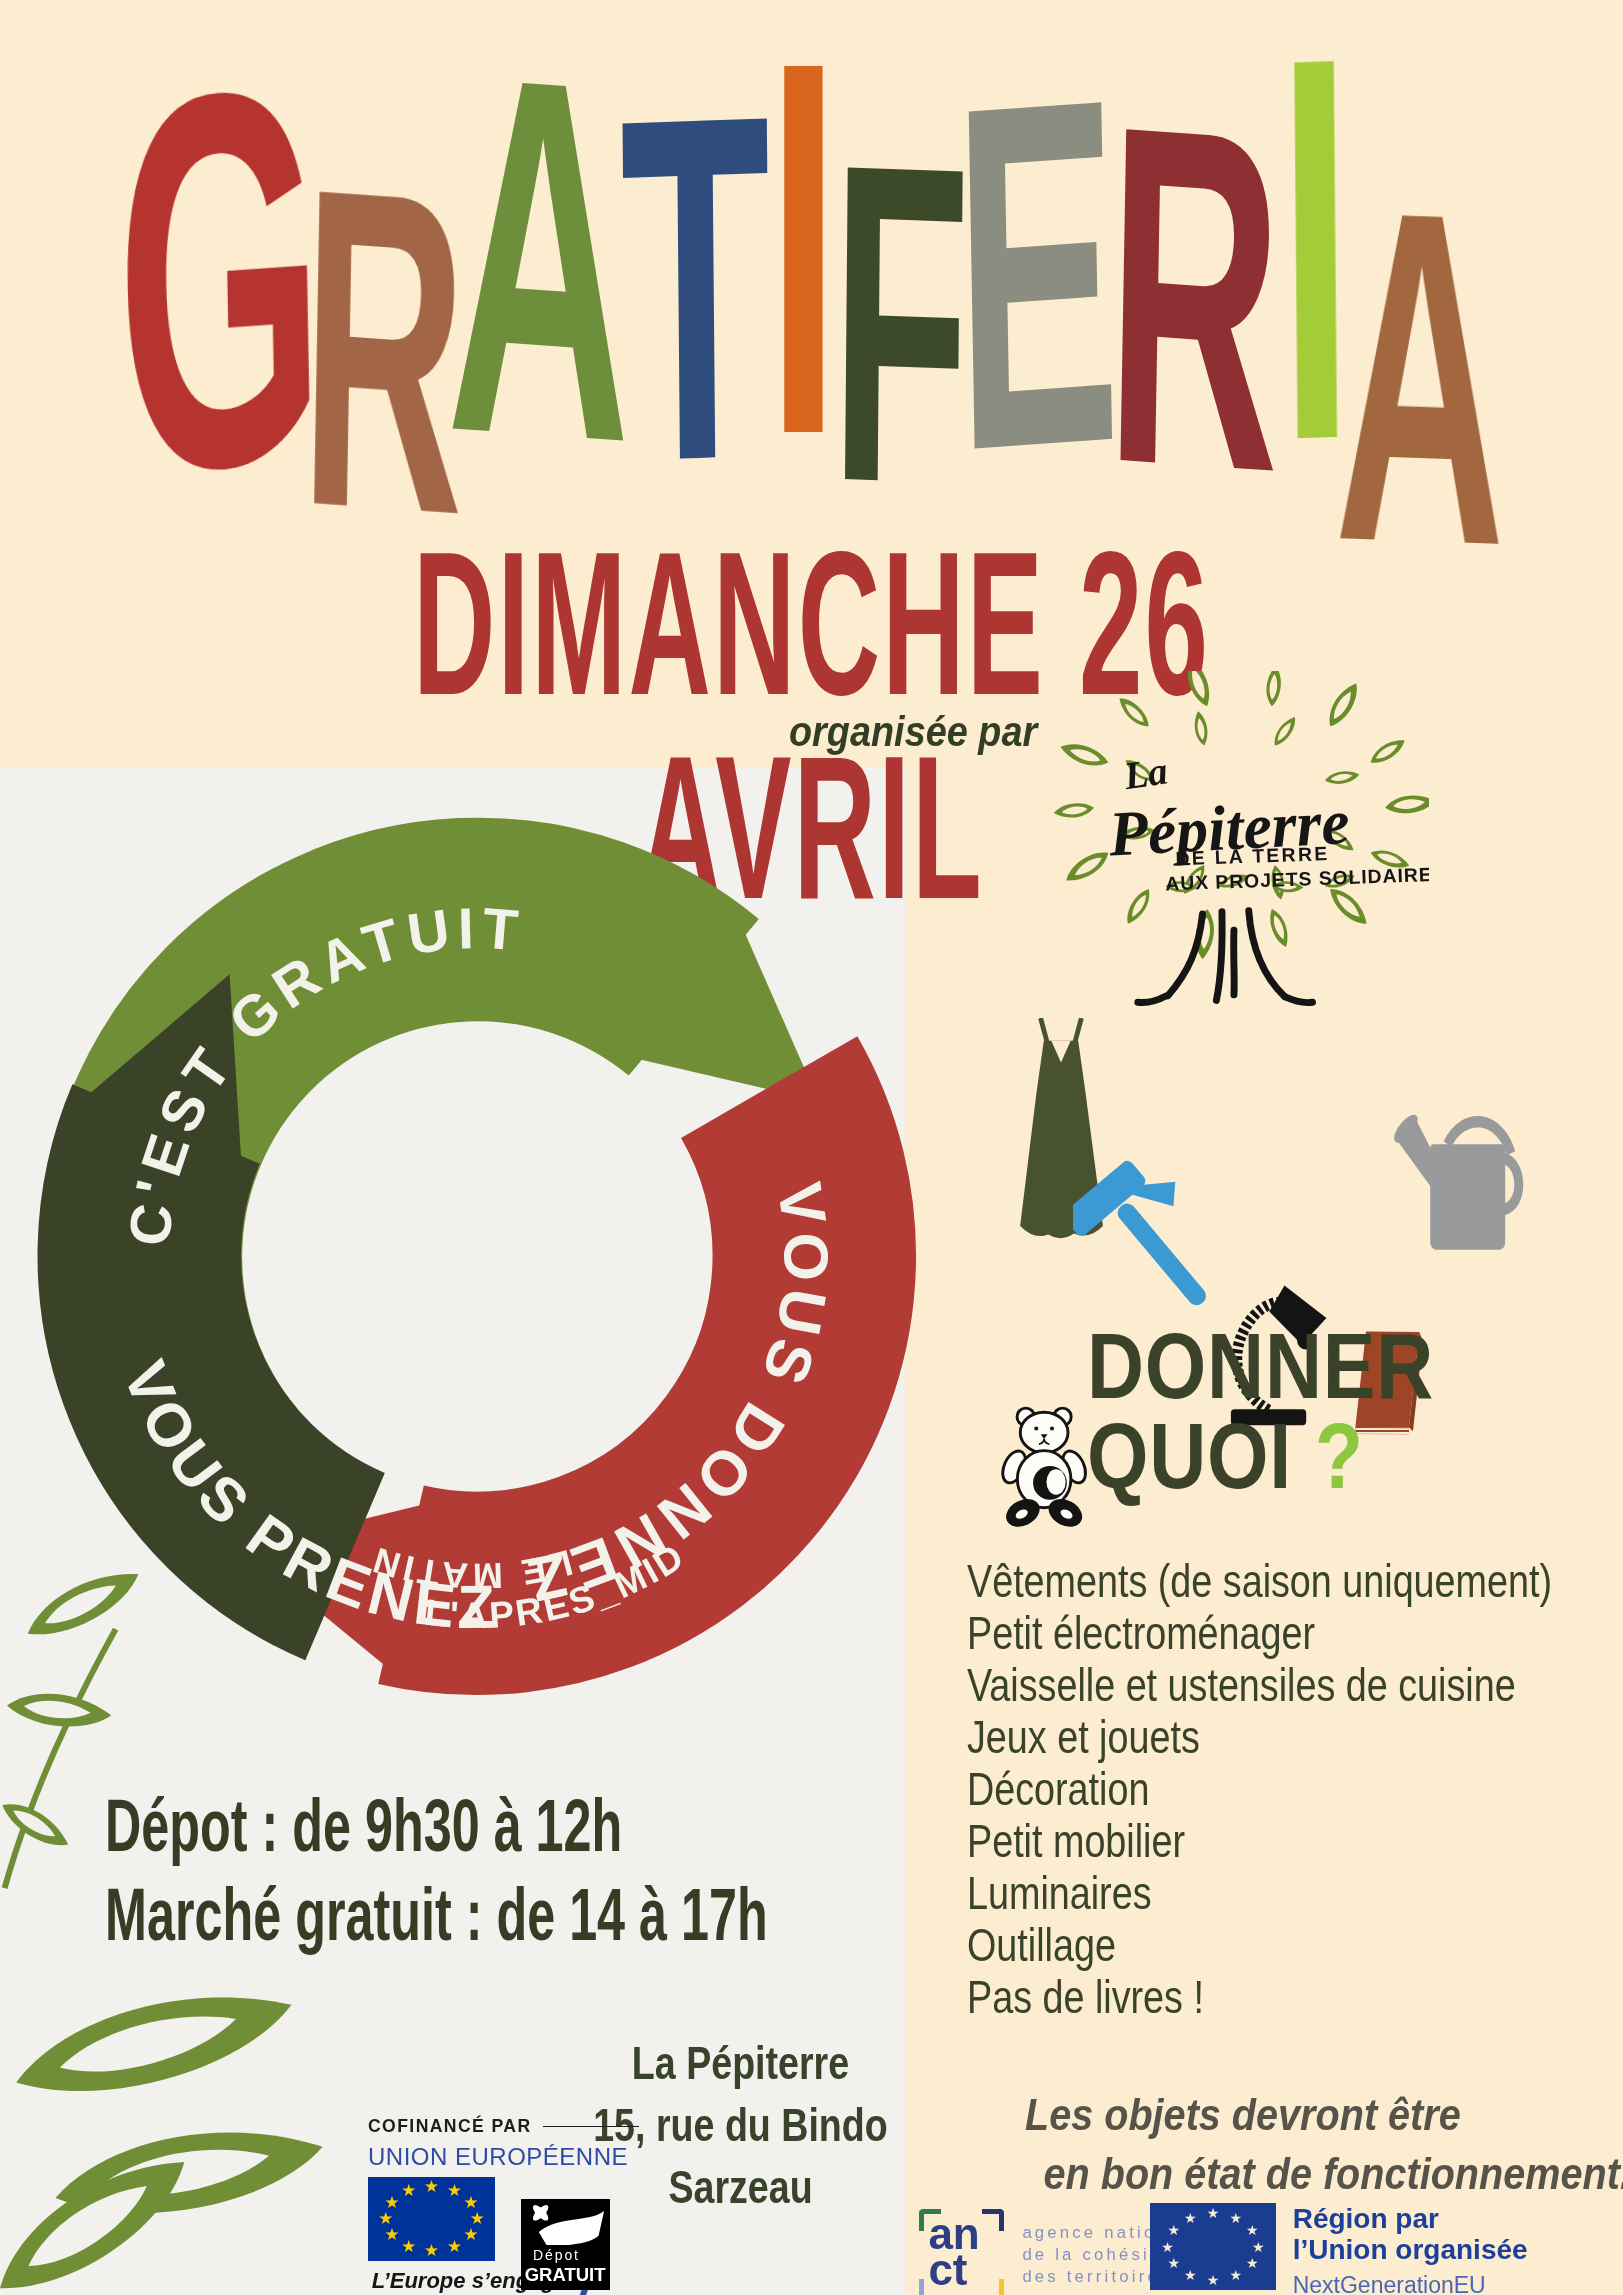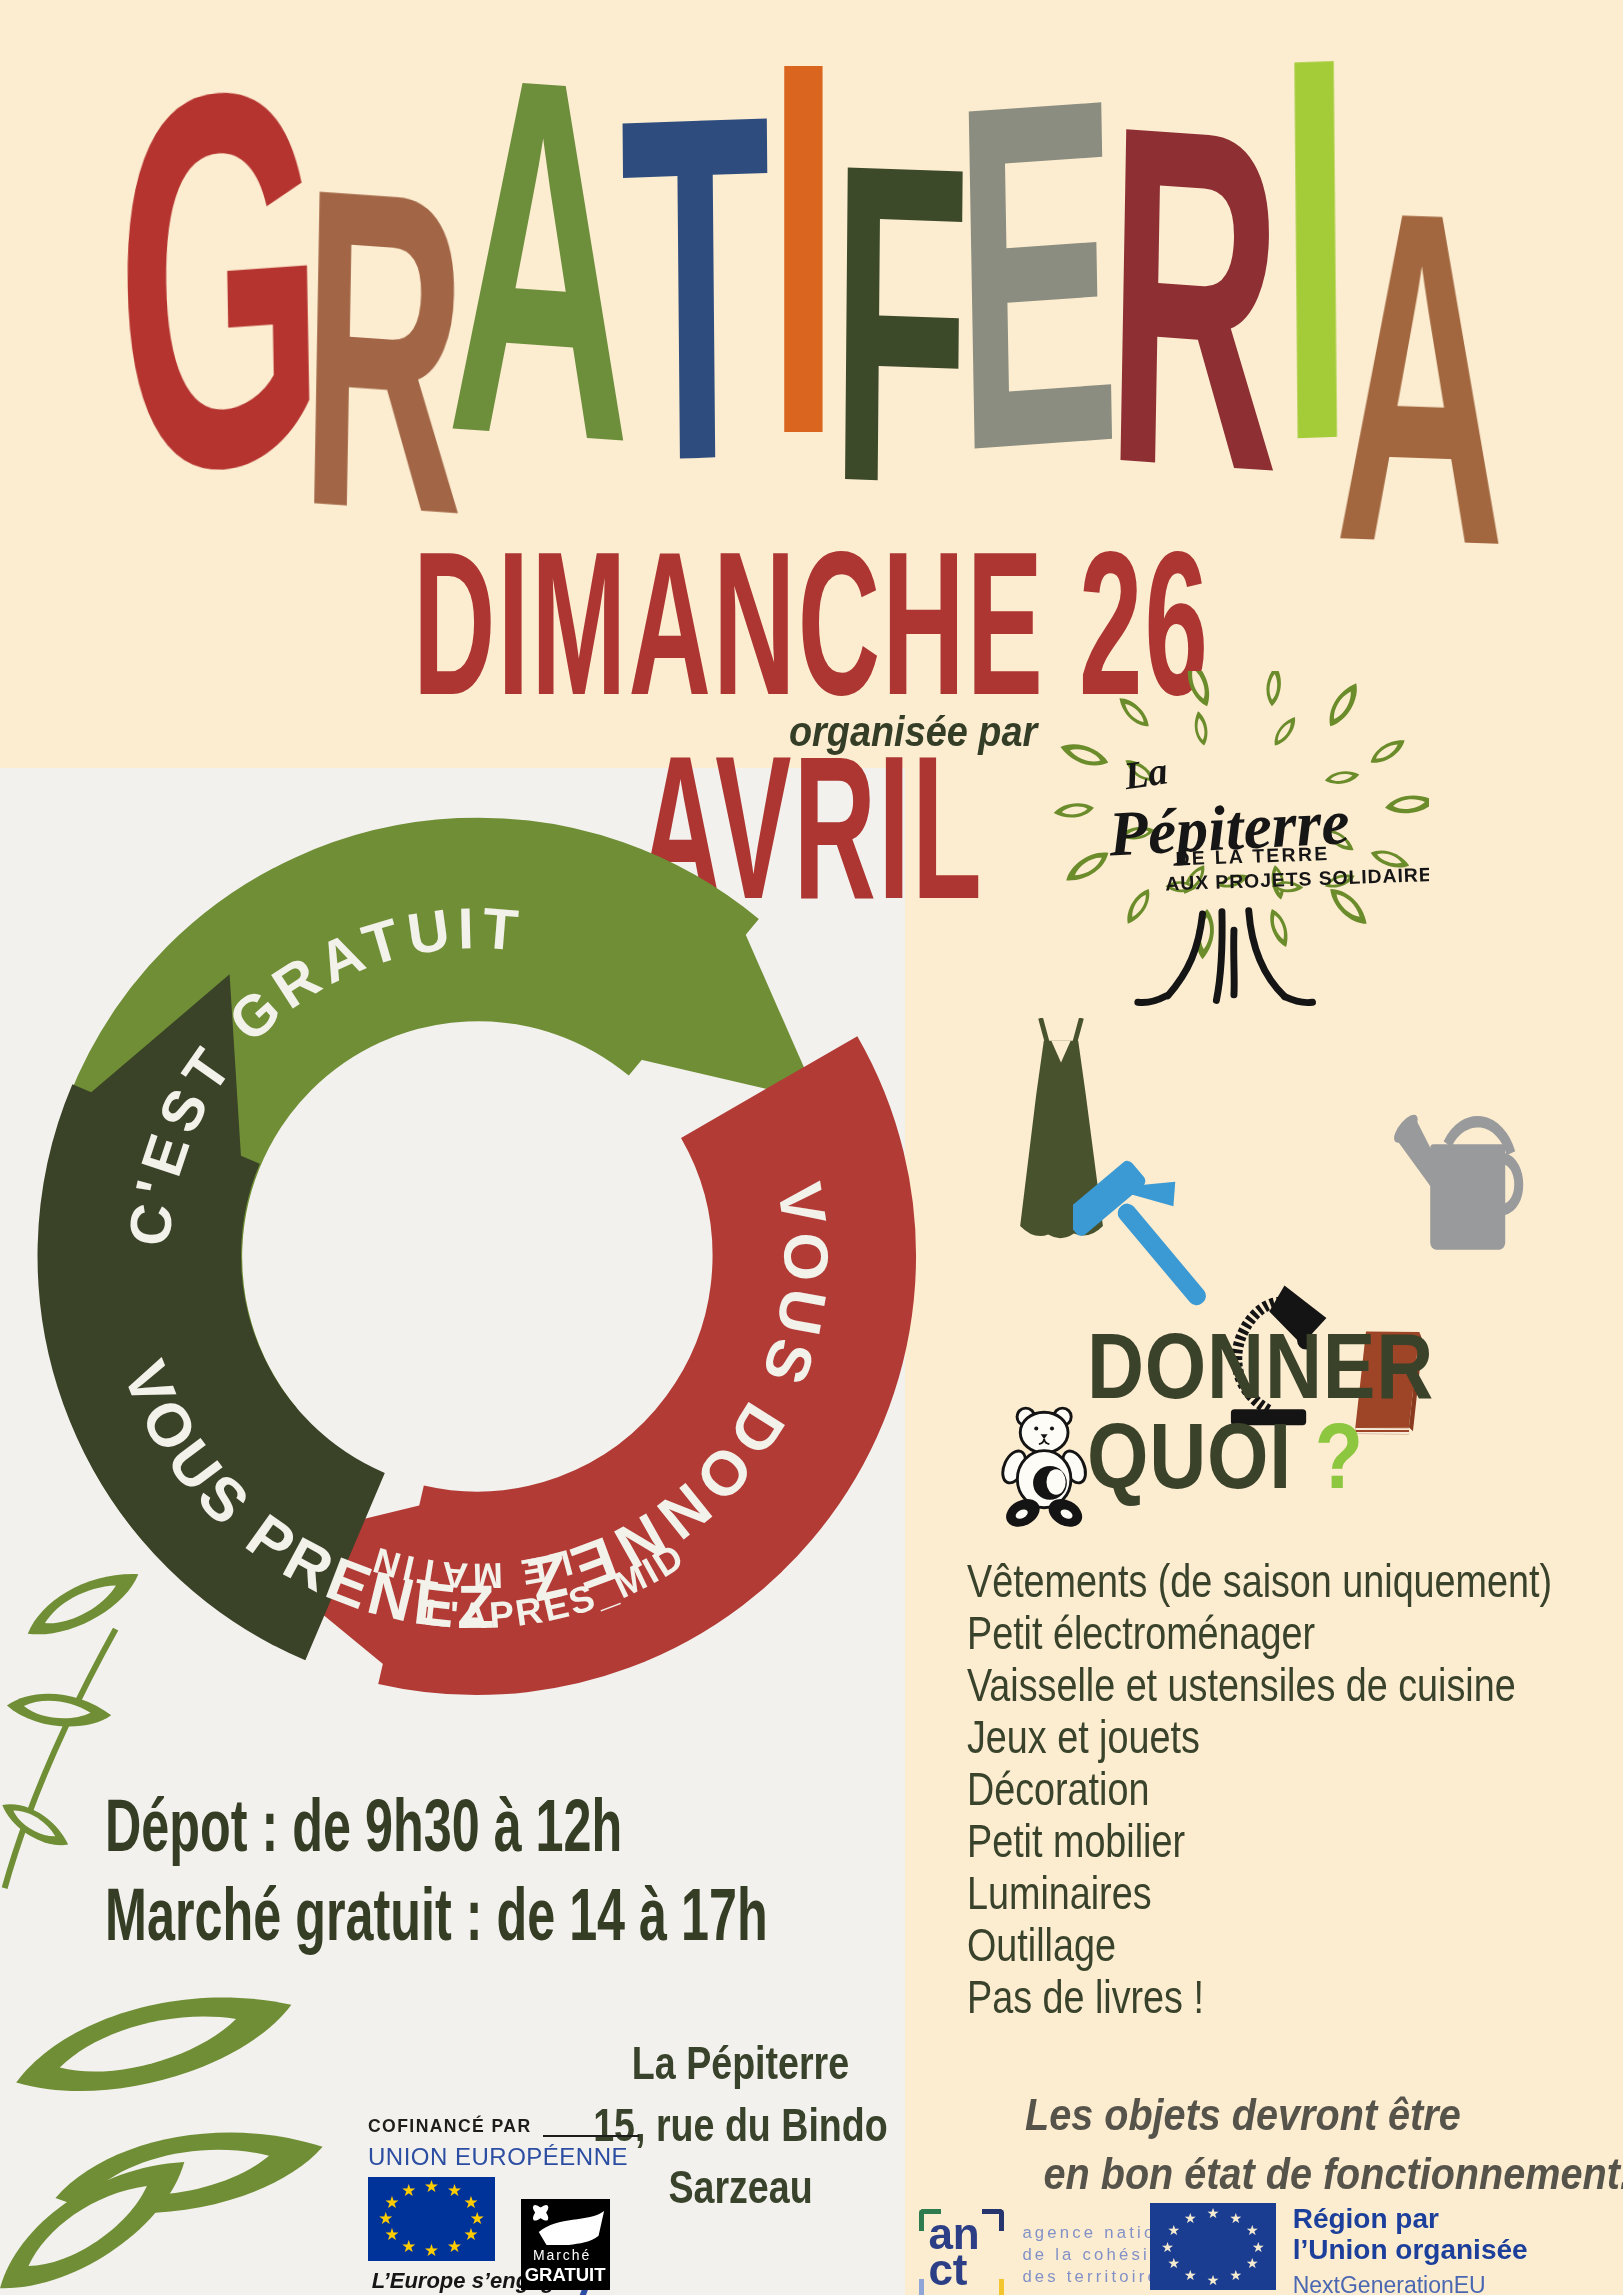--- a/index.html
+++ b/index.html
@@ -47,21 +47,21 @@
   #note .l2{margin-left:21px;}
 
   #schedule{position:absolute;left:105px;top:1781px;color:#353e25;font-weight:700;font-size:74px;
             line-height:89px;transform:scaleX(.68);transform-origin:left top;white-space:nowrap;}
 
   #address{position:absolute;left:546px;top:2032px;width:389px;text-align:center;color:#39422a;
            font-weight:700;font-size:47px;line-height:62px;transform:scaleX(.8);transform-origin:50% 0;}
 
   
   #eu-cofi{position:absolute;left:368px;top:2116px;width:271px;}
-  #eu-cofi .kicker-row{display:flex;align-items:flex-end;gap:11px;}
+  #eu-cofi .kicker-row{display:flex;align-items:center;gap:11px;}
   #eu-cofi .kicker{font-size:17.6px;font-weight:700;letter-spacing:1.4px;color:#1d1d1b;white-space:nowrap;}
   #eu-cofi .kicker-line{flex:1;height:1.9px;background:#1d1d1b;}
   #eu-cofi .ue-name{margin-top:5.6px;font-size:24px;color:#2b4da2;letter-spacing:0.5px;white-space:nowrap;}
   .eu-flag{position:relative;background:#003399;}
   .eu-star{position:absolute;transform:translate(-50%,-50%);line-height:1;}
   #eu-cofi .eu-flag{margin-top:6.5px;width:127px;height:84px;}
   #eu-cofi .engage{margin-top:7.4px;display:flex;align-items:center;gap:7.4px;}
   #eu-cofi .engage-text{width:199px;text-align:right;font-size:22px;font-style:italic;font-weight:700;
                         color:#161616;line-height:26px;}
   #eu-cofi .slash{font-size:53px;font-style:italic;font-weight:700;color:#2b4da2;line-height:.85;}
@@ -427,21 +427,21 @@
       <div class="slash">/</div>
     </div>
   </div>
 
   <div id="bzh">
     <svg width="88" height="46" viewBox="0 0 190 100">
       <ellipse cx="42" cy="30" rx="22" ry="9" transform="rotate(45 42 30)" fill="#fff"></ellipse>
       <ellipse cx="42" cy="30" rx="22" ry="9" transform="rotate(-45 42 30)" fill="#fff"></ellipse>
       <path d="M38,72 C80,36 146,52 180,26 L168,80 C140,104 92,94 62,112 Z" fill="#fff"></path>
     </svg>
-    <div class="bzh-r">Marché</div>
+    <div class="bzh-r">Dépot</div>
     <div class="bzh-b">GRATUIT</div>
   </div>
 
 
   <div id="anct">
     <div class="mark">
       <span class="c tl"></span>
       <span class="c tr"></span>
       <span class="c bl"></span>
       <span class="c br"></span>

